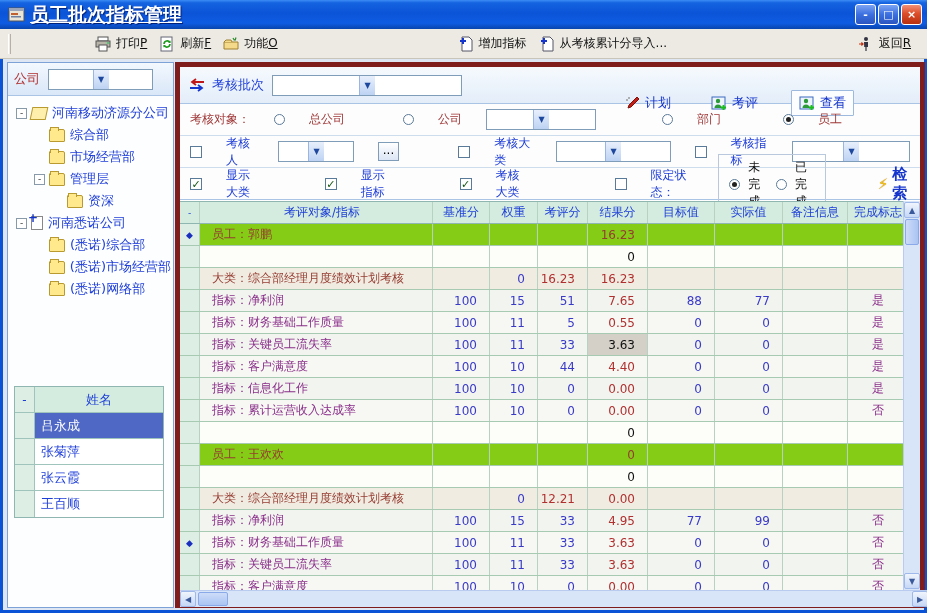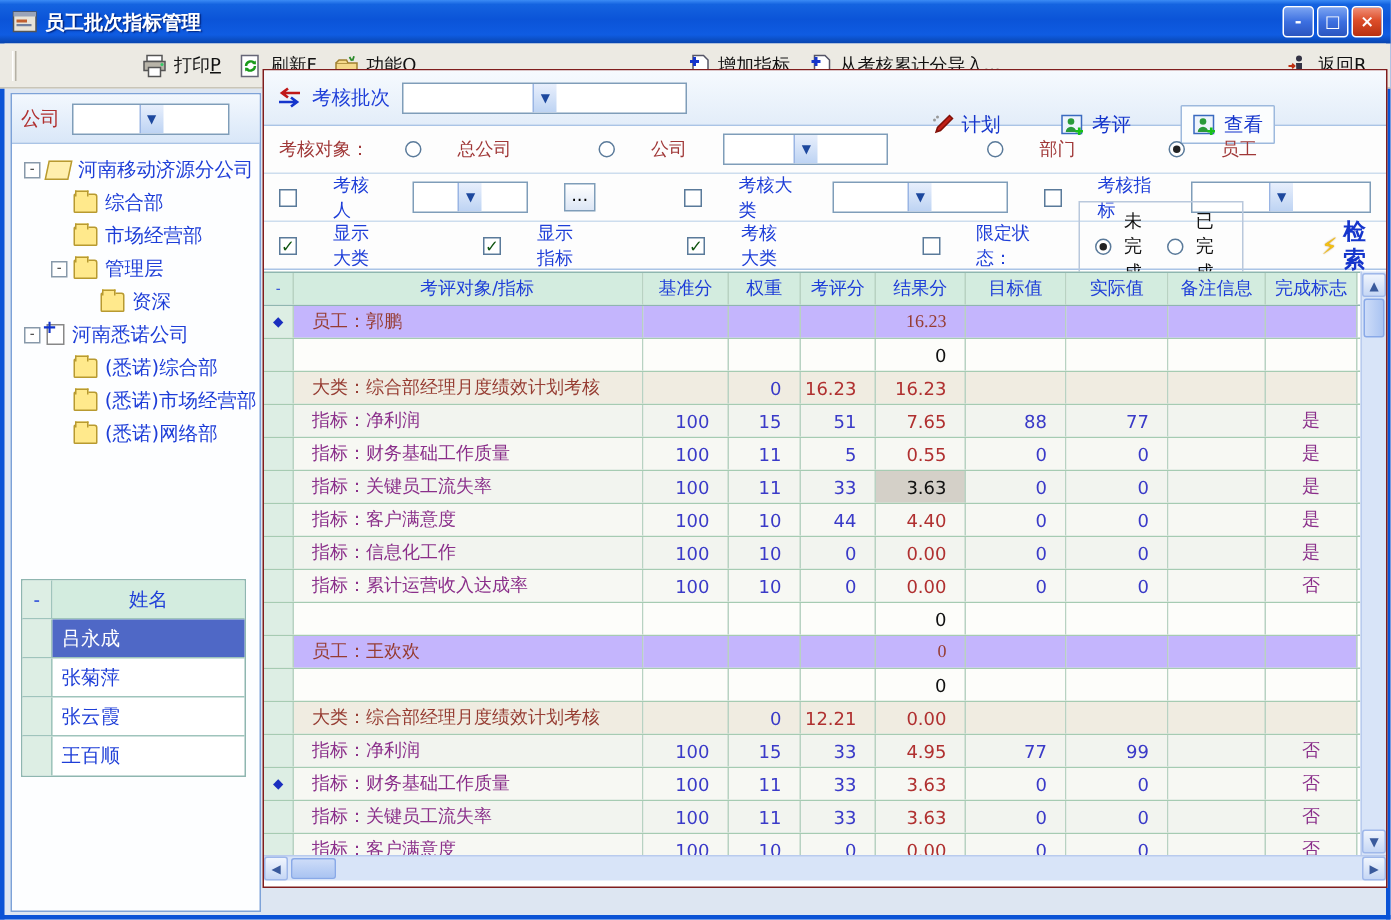--- a/index.html
+++ b/index.html
@@ -6,21 +6,21 @@
   html,body { width:927px; height:613px; }
   body { font-family:"DejaVu Sans","Liberation Sans",sans-serif; font-size:12px; background:#c0c8d8; overflow:hidden; }
   .window { position:absolute; top:0; left:0; width:927px; height:613px;
     border-left:3px solid #0a53d6; border-right:3px solid #0a53d6; border-bottom:3px solid #0a53d6;
     background:#dde6f2; }
   
   .titlebar { position:absolute; top:0; left:-3px; width:927px; height:29px;
     background:linear-gradient(180deg,#3b8bf5 0%,#1463e0 10%,#0b54d8 45%,#0f5ce2 80%,#0844ad 100%);
     display:flex; align-items:center; padding:0 5px; }
   .titlebar .ticon { width:17px; height:15px; margin:0 5px 0 3px; }
-  .titlebar .ttext { color:#fff; font-weight:bold; font-size:13px; text-shadow:1px 1px 1px #00227a; flex:1; }
+  .titlebar .ttext { color:#fff; font-weight:bold; font-size:19px; text-shadow:1px 1px 1px #00227a; flex:1;text-decoration:underline; }
   .winbtn { width:21px; height:21px; margin-left:2px; border-radius:3px; border:1px solid #fff;
     display:flex; align-items:center; justify-content:center; color:#fff; font-size:11px; font-weight:bold;
     background:linear-gradient(180deg,#7ba4f2 0%,#3c6fe0 50%,#2a55c0 100%); }
   .winbtn.close { background:linear-gradient(180deg,#f09078 0%,#dd4e2a 45%,#b83010 100%); }
   
   .toolbar { position:absolute; top:29px; left:-3px; width:927px; height:30px; background:#eceae3;
     border-bottom:1px solid #c9c5b8; display:flex; align-items:center; }
   .tgrip { width:3px; height:20px; border-left:1px solid #fff; border-right:1px solid #b5b1a5; margin:0 6px 0 8px; }
   .tbtn { display:flex; align-items:center; gap:5px; padding:3px 6px; color:#111; cursor:default; white-space:nowrap; }
   .tbtn u { text-decoration:underline; }
@@ -51,22 +51,22 @@
   
   .namelist { position:absolute; top:323px; left:6px; width:150px; border:1px solid #8fb6b0; background:#fff; }
   .nrow { display:flex; height:26px; border-bottom:1px solid #9fc4bc; }
   .nrow:last-child { border-bottom:none; }
   .nmark { width:20px; border-right:1px solid #9fc4bc; background:#ddeee4; color:#1e3ed8;
     display:flex; align-items:center; justify-content:center; }
   .ncell { flex:1; display:flex; align-items:center; padding:0 6px; color:#1e3ed8; font-size:13px; }
   .nrow.header .ncell { justify-content:center; background:#d3ecdf; }
   .nrow.sel .ncell { background:#4f68c6; color:#fff; }
   
-  .rightpanel { position:absolute; top:46px; left:172px; width:750px; height:546px; background:#fff;
-    border:1px solid #7f1d1d; }
+  .rightpanel { position:absolute; top:62px; left:172px; width:750px; height:546px; background:#fff;
+    border:5px solid #7f1d1d; }
   .batchbar { height:37px; background:linear-gradient(180deg,#f6fafe,#e3edf9); border-bottom:1px solid #aac4e6;
     display:flex; align-items:center; padding:0 8px; }
   .batchbar .lbl { color:#1e3ed8; font-size:13px; margin:0 8px 0 6px; }
   .modebtn { display:flex; align-items:center; gap:5px; color:#1535cc; font-size:13px; padding:3px 7px; margin-left:26px;margin-top:36px; }
   .modebtn.pressed { background:#fbfdfe; border:1px solid #9db9dd; border-radius:1px;font-family:Liberation Serif, serif; }
   
   .filters { height:96px; background:#fdfdfd; border-bottom:1px solid #aac4e6; }
   .frow { height:32px; display:flex; align-items:center; border-bottom:1px solid #cdddee; padding:0 10px; gap:24px; }
   .frow:last-child { border-bottom:none; }
   .redlbl { color:#a03838; }
@@ -85,21 +85,21 @@
   .grow { display:flex; height:22px; border-bottom:1px solid #a6cbb2; }
   .grow.header { border-bottom:1px solid #8fb6b0; }
   .gc { border-right:1px solid #b8d2c2; display:flex; align-items:center; overflow:hidden; white-space:nowrap; }
   .grow.header .gc { background:#d3ecdf; color:#1e3ed8; justify-content:center; }
   .c-mark { width:20px; background:#ddeee4; justify-content:center; color:#1b2fbf; font-size:9px; }
   .c-name { width:233px; padding-left:12px; }
   .c-base { width:57px; } .c-weight { width:48px; } .c-score { width:50px; }
   .c-result { width:60px; } .c-target { width:67px; } .c-actual { width:68px; }
   .c-note { width:65px; } .c-flag { width:61px; justify-content:center; }
   .num { justify-content:flex-end; padding-right:12px; }
-  .r-employee .gc:not(.c-mark) { background:#c4b5fd;font-family:Liberation Serif, serif; }
+  .r-employee .gc:not(.c-mark) { background:#84cc16; }
   .r-blank .gc:not(.c-mark) { background:#fdfdfa; }
   .r-category .gc:not(.c-mark) { background:#f0ece1; }
   .r-indicator .gc:not(.c-mark) { background:#f2f4ef; }
   .r-indicator.alt .gc:not(.c-mark) { background:#f7f8f3; }
   .t-maroon { color:#963c32; } .t-purple { color:#8a2e8a; } .t-blue { color:#3a3ac8; }
   .t-red { color:#b03030; } .t-black { color:#111; }
   .gc.focused { background:#d4d0c8 !important; color:#111; }
   
   .vscroll { position:absolute; top:134px; right:0; width:17px; height:389px; background:#d8e4f8; border-left:1px solid #b9cbee; }
   .hscroll { position:absolute; top:523px; left:0; width:748px; height:17px; background:#d8e4f8; border-top:1px solid #b9cbee;

